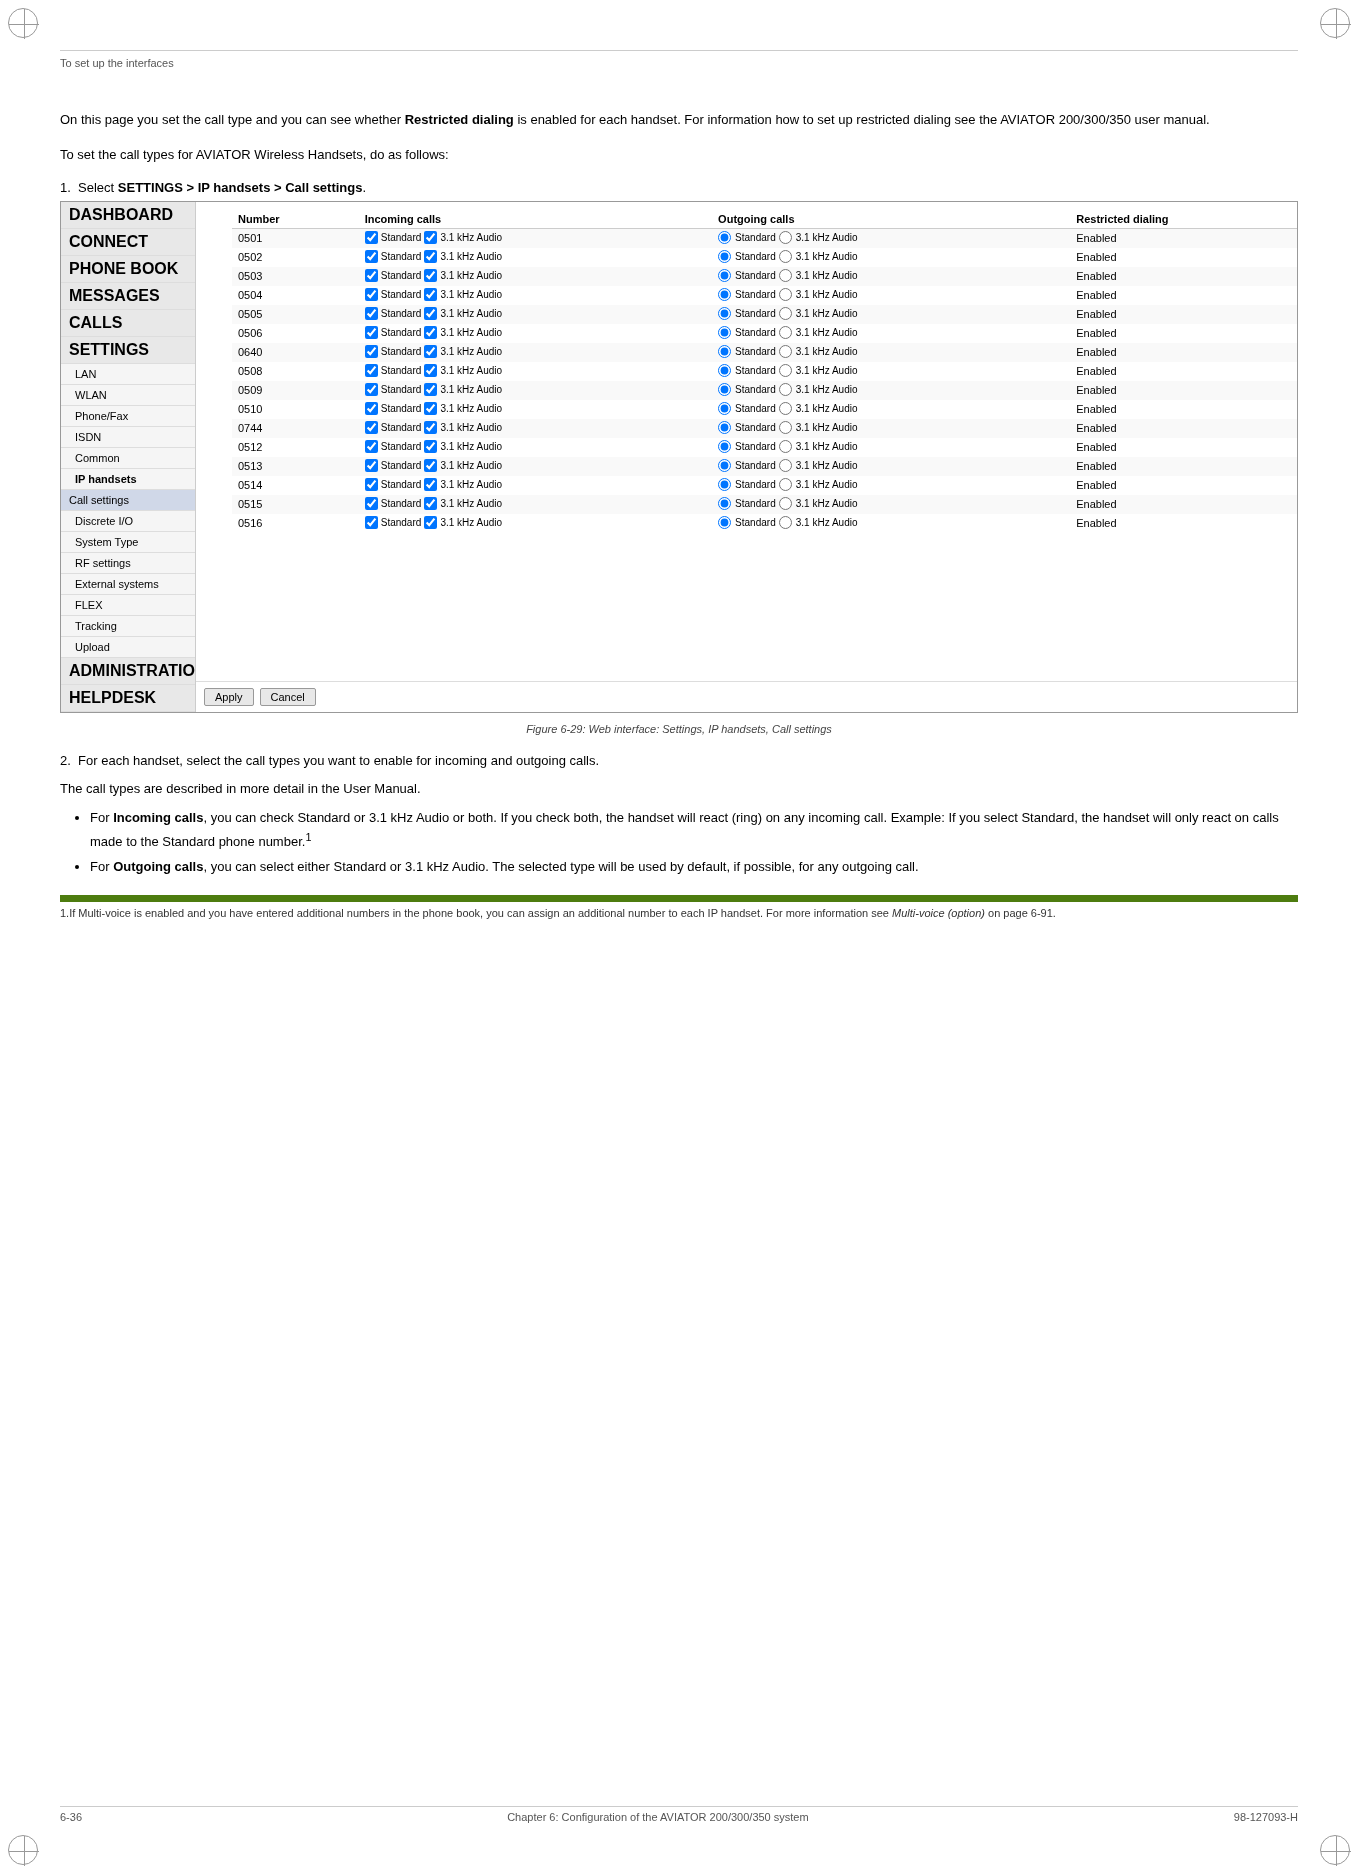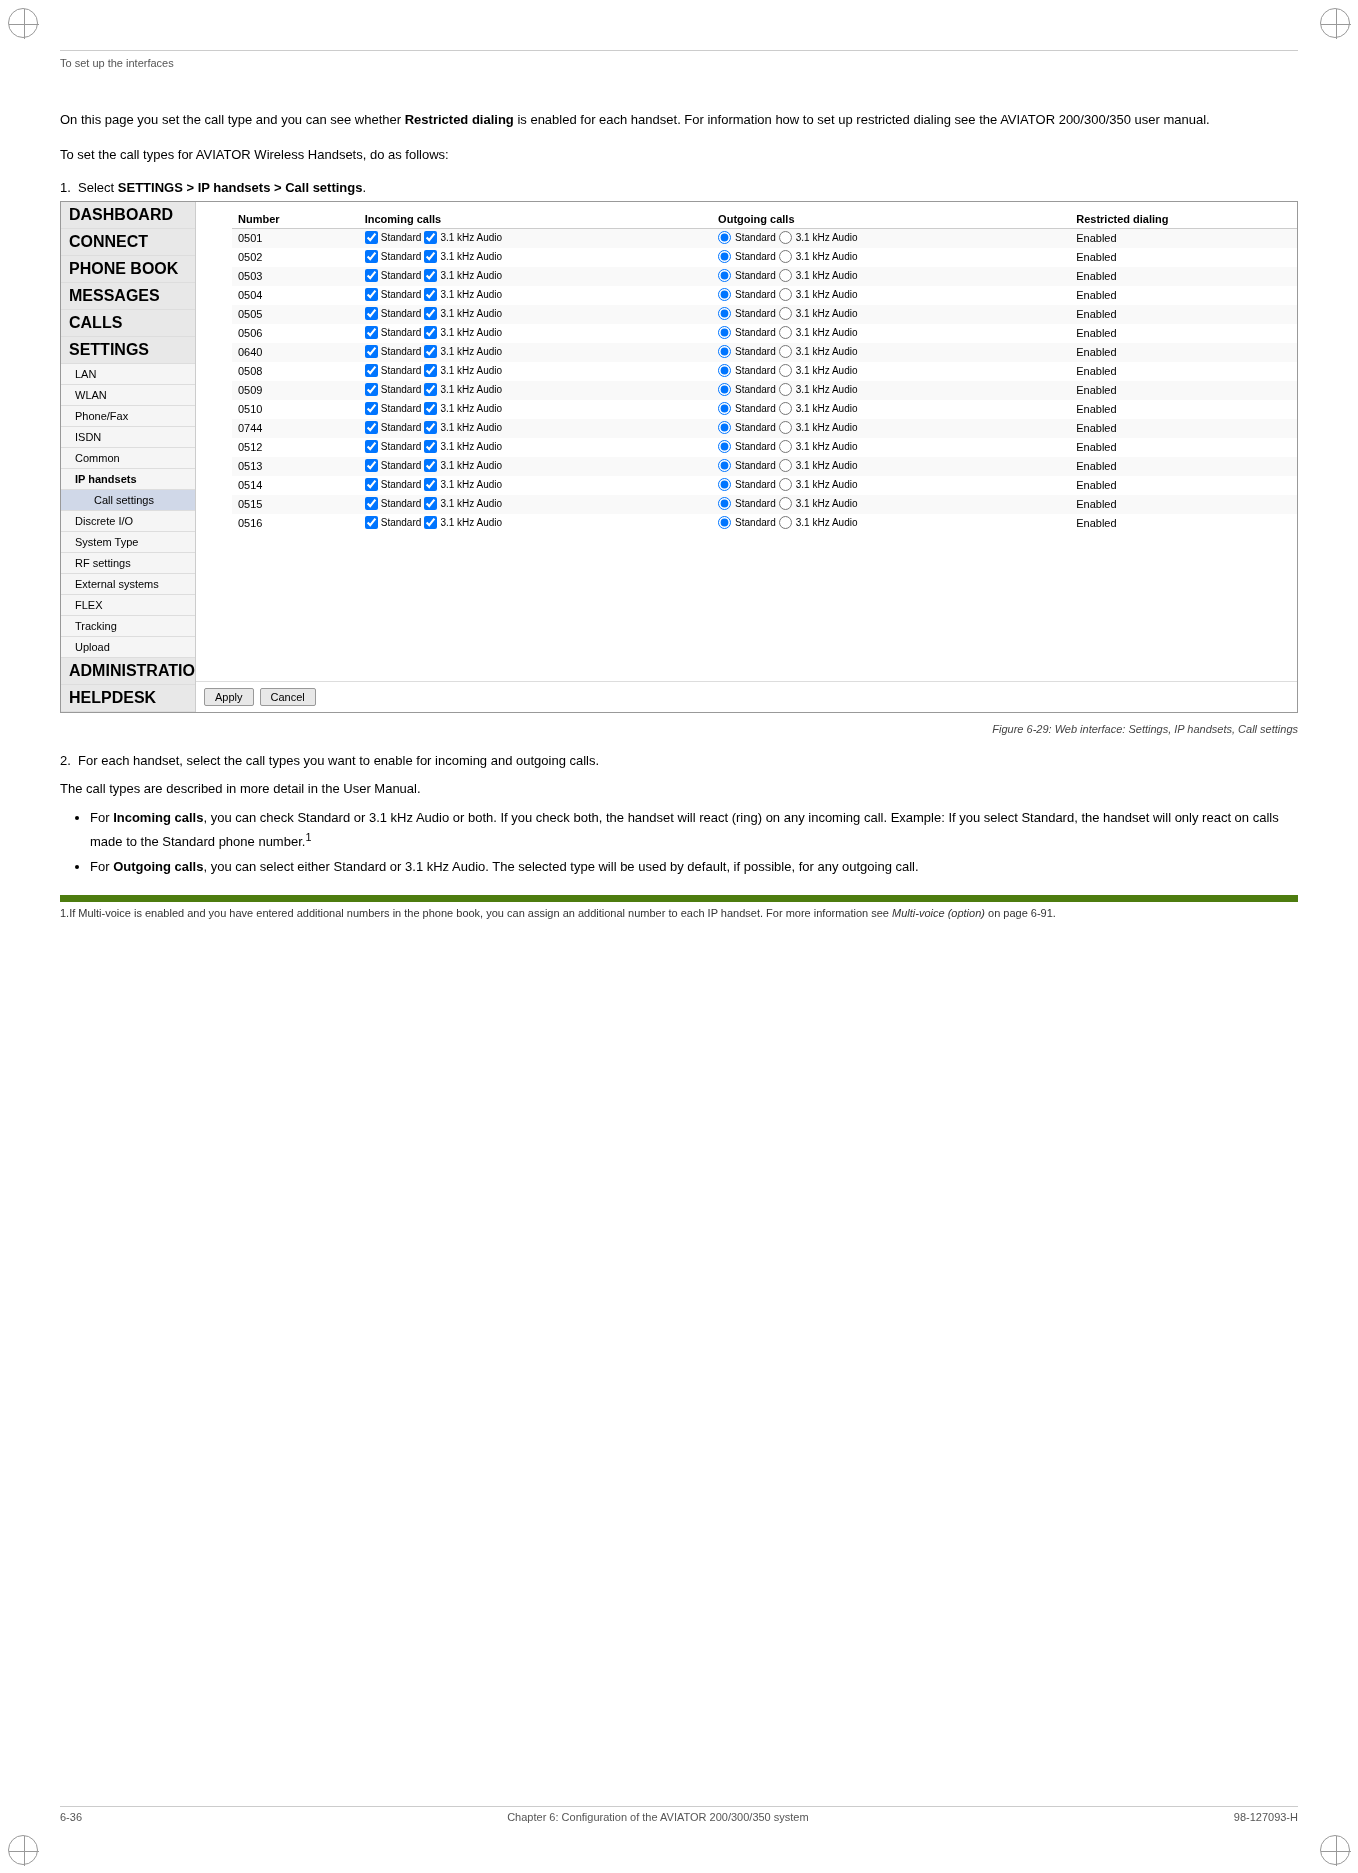--- a/index.html
+++ b/index.html
@@ -115,21 +115,21 @@
     .sidebar-item.category {
       font-weight: bold;
       text-transform: uppercase;
       background: #e8e8e8;
       font-size: 16px;
     }
     .sidebar-item.sub {
       padding-left: 14px;
     }
     .sidebar-item.sub2 {
-      padding-left: 33px;
+      padding-left: 8px;
       font-size: 11px;
     }
     .sidebar-item.highlighted {
       font-weight: bold;
     }
     .sidebar-item.active-item {
       background: #d0d8e8;
     }
 
     
@@ -187,21 +187,21 @@
       font-size: 11px;
       border: 1px solid #999;
       background: #e8e8e8;
       cursor: pointer;
       border-radius: 2px;
     }
 
     
     .fig-caption {
       font-size: 11px;
-      text-align: right;
+      text-align: center;
       color: #444;
       margin-bottom: 16px;
       font-style: italic;
     }
 
     
     .step-block {
       margin-bottom: 14px;
     }
     .step-number {

